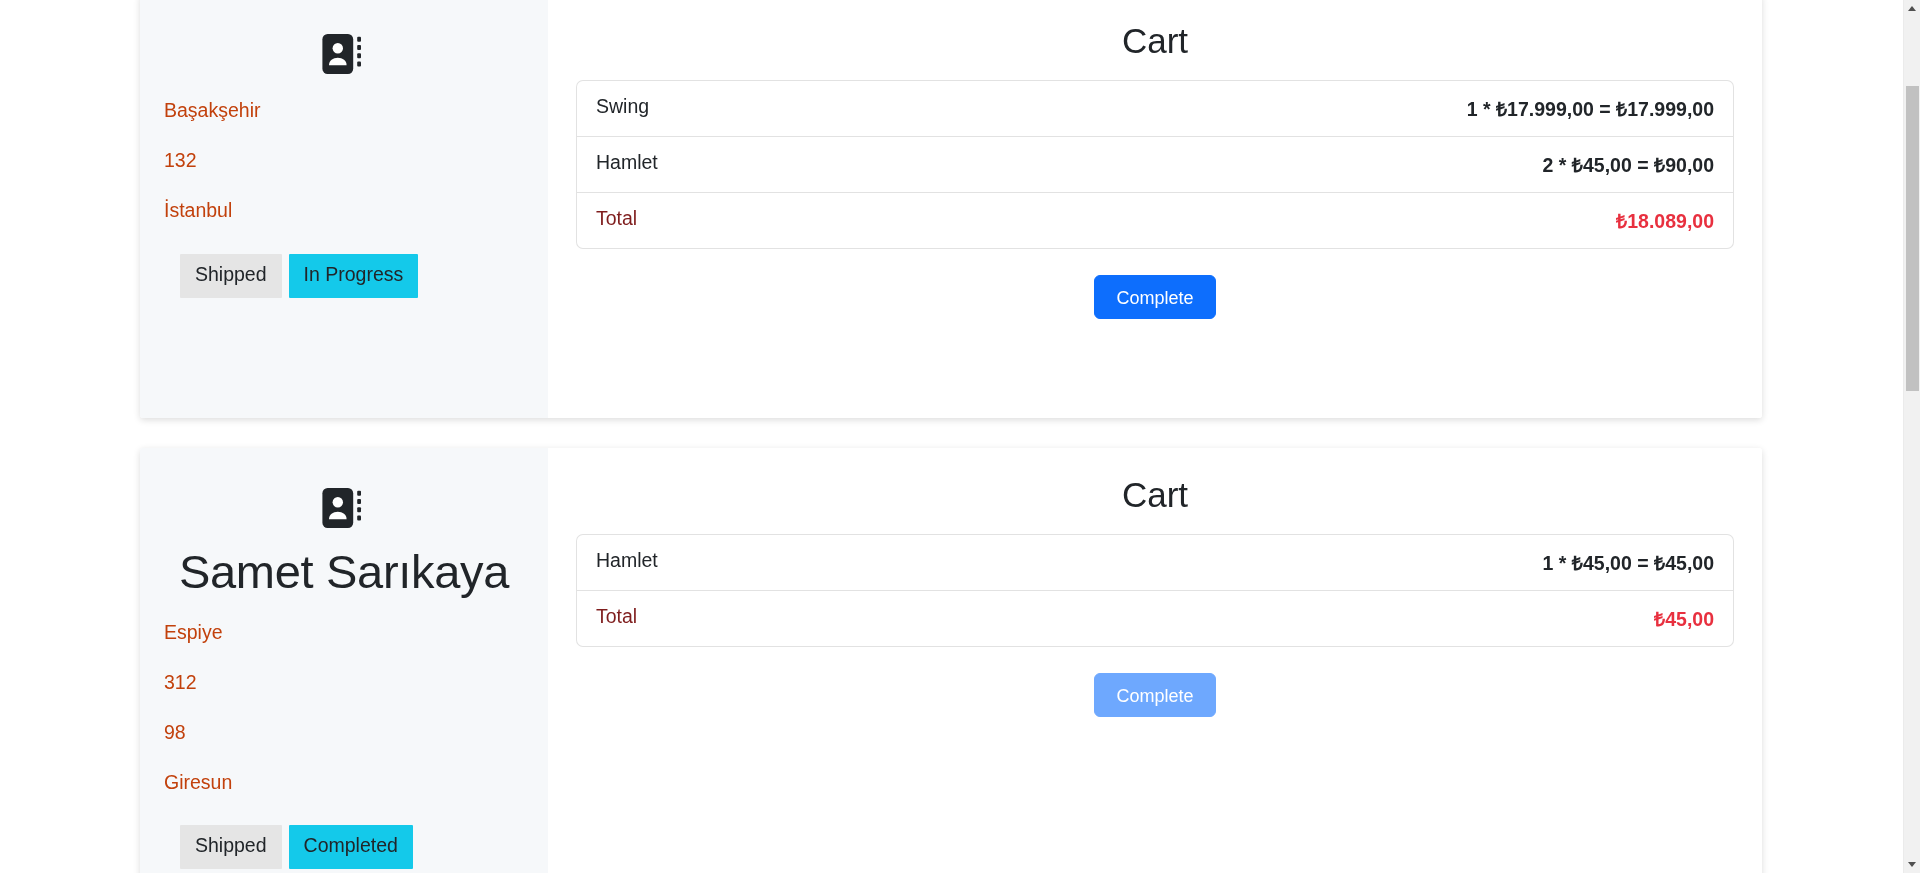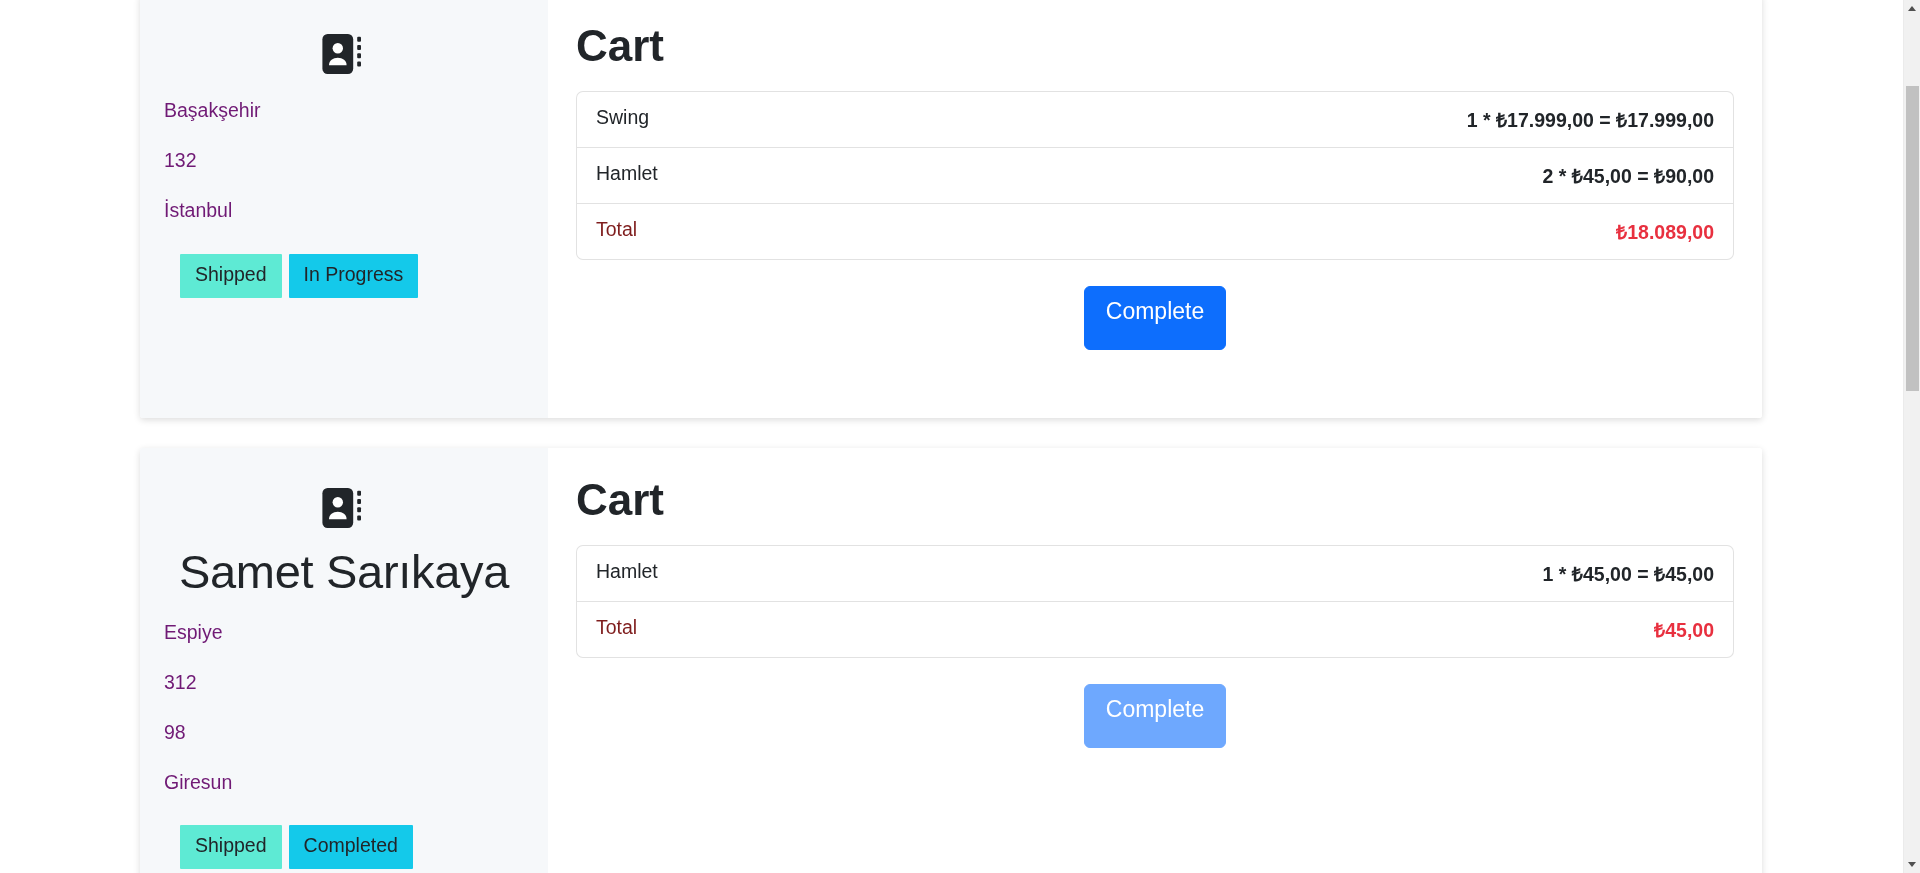--- a/index.html
+++ b/index.html
@@ -66,21 +66,21 @@
     line-height: 1.18;
     color: #212529;
     letter-spacing: -0.3px;
     text-align: center;
     word-break: break-word;
   }
 
   .customer-field {
     font-size: 19.5px;
     font-weight: 400;
-    color: #701a75;
+    color: #c2410c;
     padding: 0 2px;
     margin: 0 0 0 0;
     line-height: 1.2;
     height: 50px;
     display: flex;
     align-items: center;
   }
 
   .badge-row {
     display: flex;
@@ -91,35 +91,35 @@
 
   .badge {
     font-size: 19.5px;
     line-height: 1;
     padding: 11px 15px 13px 15px;
     color: #212529;
     border-radius: 1px;
     white-space: nowrap;
   }
 
-  .badge-shipping { background: #5eead4; }
+  .badge-shipping { background: #e5e5e5; }
   .badge-status   { background: #14c9ea; }
 
   
   .cart-pane {
     flex: 1 1 auto;
     background: #ffffff;
     padding: 14px 28px 20px 28px;
     box-sizing: border-box;
   }
 
   .cart-title {
-    text-align: left;
-    font-size: 44px;
-    font-weight: 700;
+    text-align: center;
+    font-size: 35px;
+    font-weight: 400;
     color: #212529;
     margin: 12px 0 18px 0;
     line-height: 1.2;
   }
 
   .cart-list {
     border: 1px solid rgba(0,0,0,0.115);
     border-radius: 7px;
     overflow: hidden;
     background: #ffffff;
@@ -150,27 +150,27 @@
   .cart-row.total .item-calc { color: #e8303f; font-weight: 700; }
 
   .cart-actions {
     display: flex;
     justify-content: center;
     margin-top: 26px;
   }
 
   .btn-complete {
     font-family: "Liberation Sans", sans-serif;
-    font-size: 23px;
+    font-size: 18px;
     line-height: 1;
     color: #ffffff;
     background: #0d6efd;
     border: 1px solid #0d6efd;
     border-radius: 6px;
-    padding: 13px 21px 26px 21px;
+    padding: 13px 21px 11px 21px;
     cursor: pointer;
   }
   .btn-complete.disabled {
     background: #6ea8fe;
     border-color: #6ea8fe;
     cursor: default;
     opacity: 1;
   }
 
   

